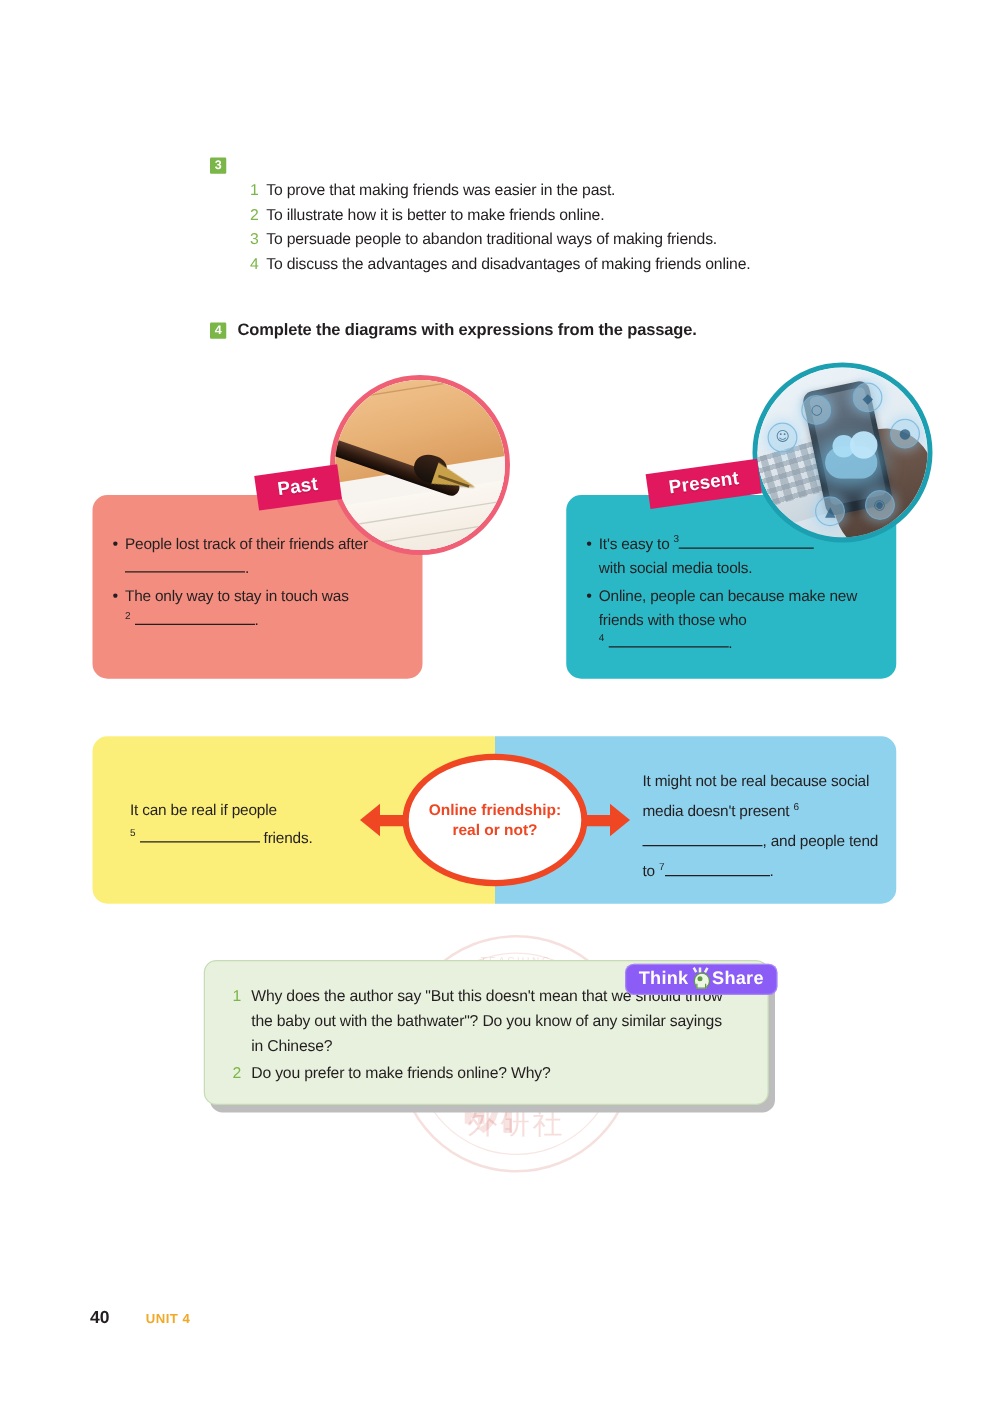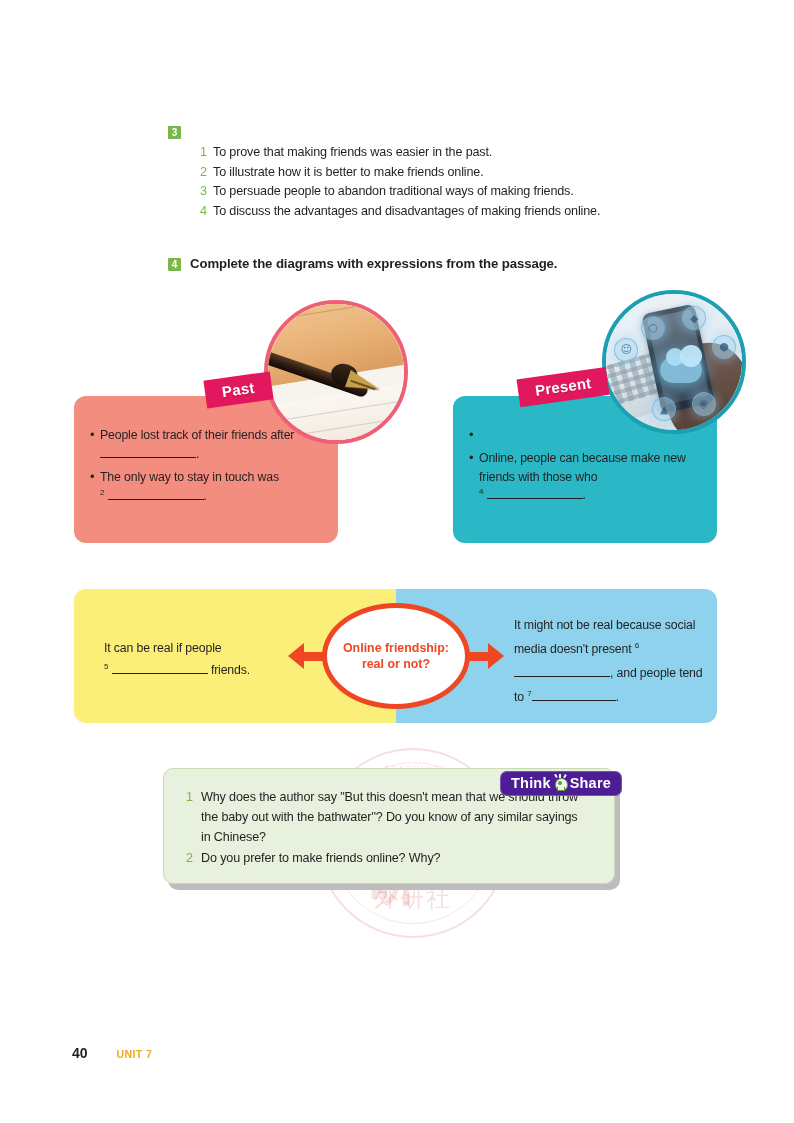--- a/index.html
+++ b/index.html
@@ -470,21 +470,21 @@
     left: 0; top: 0;
     width: 452px; height: 116px;
     background: #e8f1de;
     border: 1px solid #c7dcb5;
     border-radius: 10px;
     box-sizing: border-box;
   }
   .ts-badge {
     position: absolute;
     right: -2px; top: 3px;
-    background: #4c1d95;
+    background: #8b5cf6;
     border-radius: 7px;
     padding: 4px 11px 5px 11px;
     color: #ffffff;
     font-weight: bold;
     font-size: 14.5px;
     letter-spacing: 0.2px;
     display: flex;
     align-items: center;
     gap: 3px;
     box-shadow: inset 0 0 0 1px rgba(255,255,255,0.25);
@@ -626,20 +626,25 @@
           <span class="sup">2</span>&nbsp;<span class="blank blank-md"></span><span>.</span>
         </div>
       </div>
     </div>
   </div>
 
   <div class="panel panel-present">
     <div class="panel-inner">
       <div class="bullet-row">
         <div class="bullet-dot">•</div>
+        <div class="bullet-text">
+          <span>It's easy to</span>
+          <span class="sup">3</span><span class="blank blank-lg"></span><br>
+          <span>with social media tools.</span>
+        </div>
       </div>
       <div class="bullet-row">
         <div class="bullet-dot">•</div>
         <div class="bullet-text">
           <span>Online, people can because make new friends with those who</span><br>
           <span class="sup">4</span>&nbsp;<span class="blank blank-md"></span><span>.</span>
         </div>
       </div>
     </div>
   </div>
@@ -753,14 +758,14 @@
       <span class="glass"></span>
         <span class="dot"></span>
         <span class="base"></span>
     </span>
     <span>Share</span>
   </div>
 </div>
 
 <div id="footer">
   <div class="pg-num">40</div>
-  <div class="pg-unit">UNIT 7</div>
+  <div class="pg-unit">UNIT 4</div>
 </div>
 
 </body></html>

